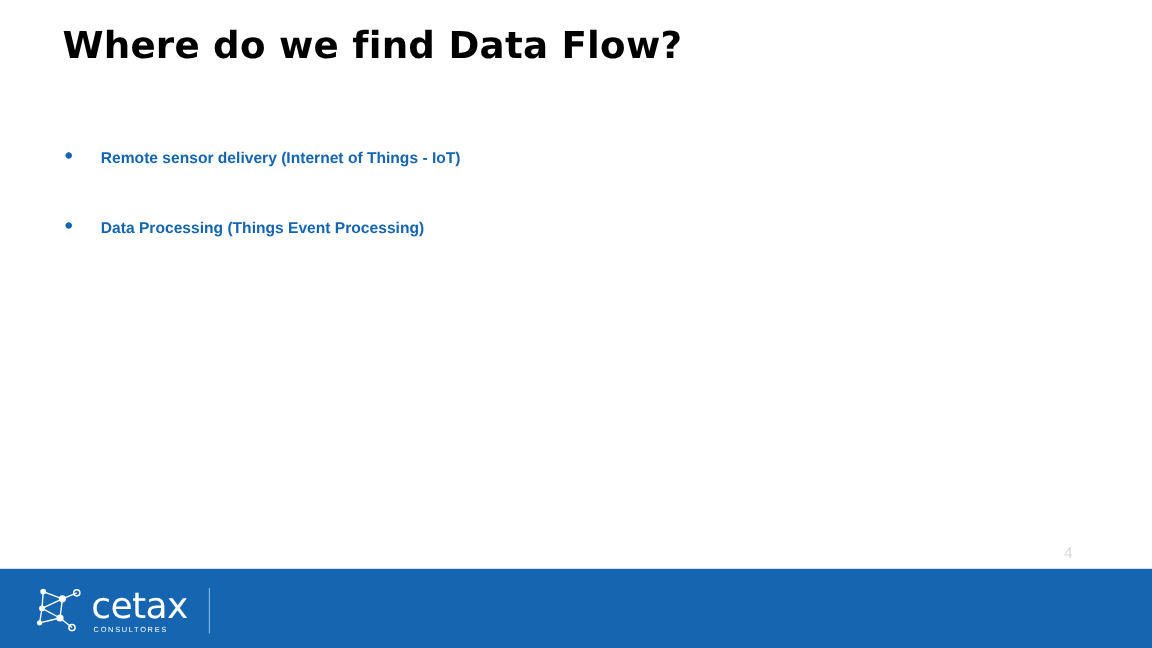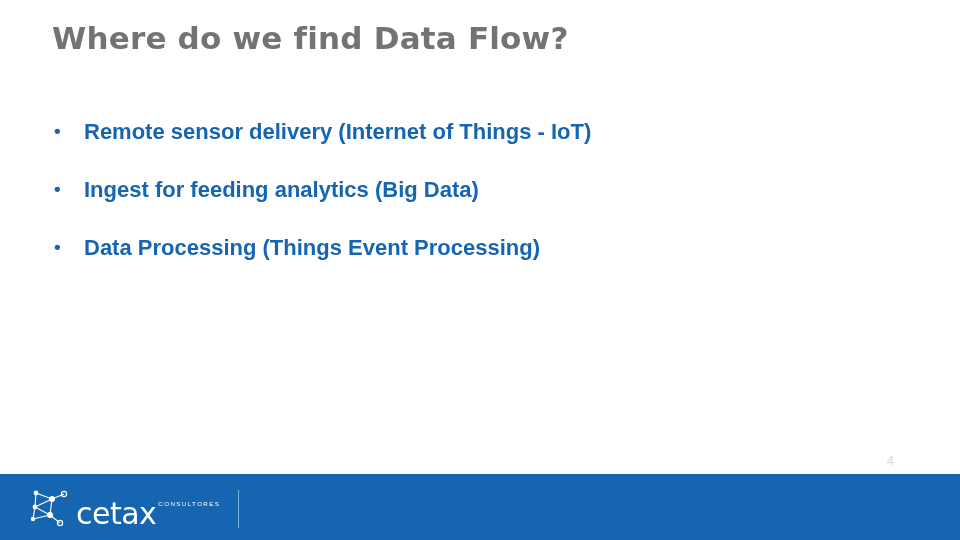--- a/index.html
+++ b/index.html
@@ -18,38 +18,38 @@
     width: 960px;
     height: 540px;
     background: #ffffff;
   }
   .slide-title {
     position: absolute;
     left: 52px;
     top: 20px;
     font-size: 31px;
     font-weight: bold;
-    color: #737373;
+    color: #000000;
     letter-spacing: 0.2px;
     font-family: "DejaVu Sans", sans-serif;
     white-space: nowrap;
   }
   .bullet-list {
     position: absolute;
     left: 52px;
     top: 120px;
     width: 830px;
     list-style: none;
     margin: 0;
     padding: 0;
   }
   .bullet-item {
     position: relative;
     color: #1565b0;
-    font-size: 22px;
+    font-size: 13px;
     font-weight: bold;
     font-family: "Liberation Sans", sans-serif;
     padding-left: 32px;
     margin-bottom: 34px;
     line-height: 24px;
     white-space: nowrap;
   }
   .bullet-item::before {
     content: "\2022";
     position: absolute;
@@ -83,21 +83,21 @@
     height: 50px;
   }
   .logo-mark {
     width: 46px;
     height: 44px;
     margin-right: 4px;
     margin-bottom: 2px;
   }
   .logo-textblock {
     display: flex;
-    flex-direction: row;
+    flex-direction: column;
     justify-content: space-between;
     margin-bottom: 2px;
   }
   .logo-name {
     font-size: 30px;
     line-height: 30px;
     color: #ffffff;
     font-family: "DejaVu Sans", sans-serif;
     letter-spacing: -0.5px;
   }
@@ -119,21 +119,20 @@
 </style>
 </head>
 <body>
 
 <div class="slide">
 
   <div class="slide-title">Where do we find Data Flow?</div>
 
   <ul class="bullet-list">
     <li class="bullet-item">Remote sensor delivery  (Internet of Things - IoT)</li>
-    <li class="bullet-item">Ingest for feeding analytics (Big Data)</li>
     <li class="bullet-item">Data Processing (Things Event Processing)</li>
   </ul>
 
   <div class="slide-number">4</div>
 
   <div class="footer-bar">
     <div class="logo-wrap">
       <svg class="logo-mark" viewBox="0 0 46 44">
         <g stroke="#ffffff" stroke-width="1.1" fill="none">
           <line x1="10" y1="8" x2="26" y2="14"></line>

